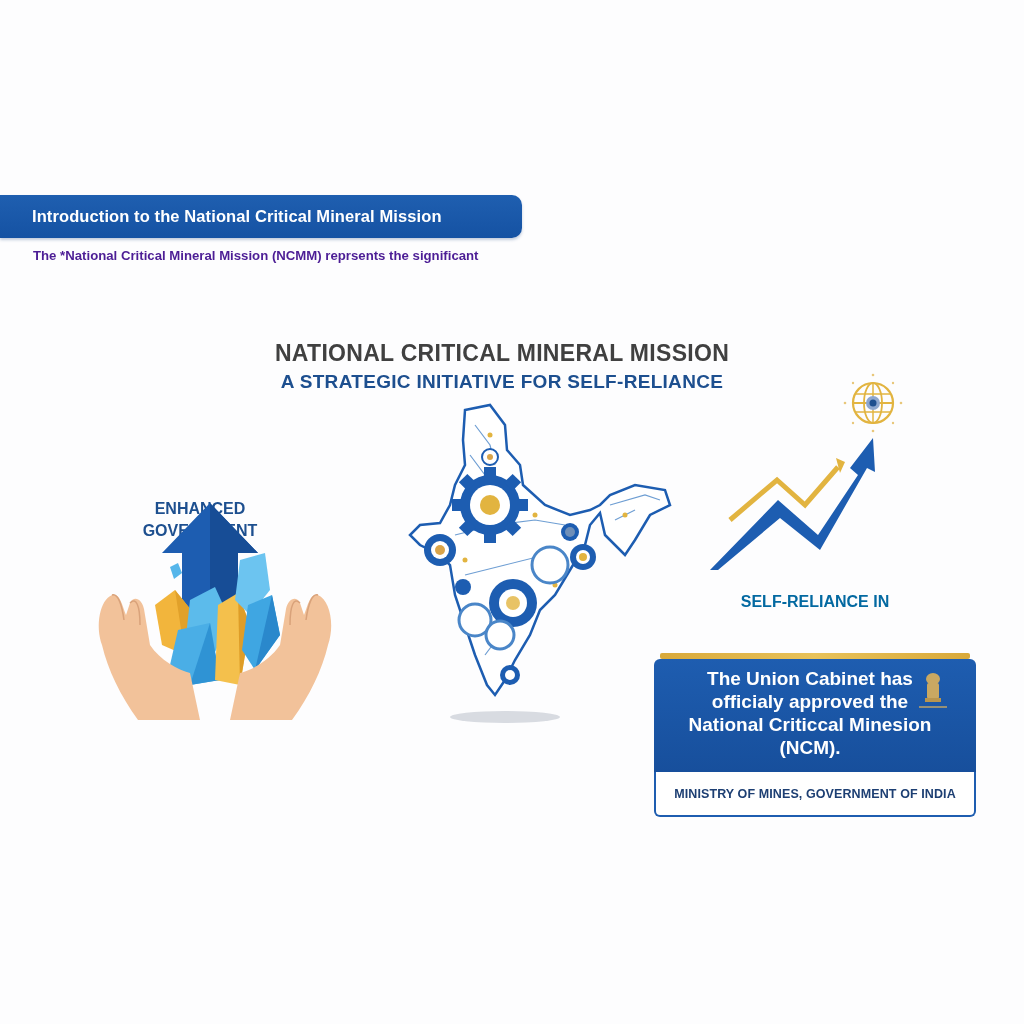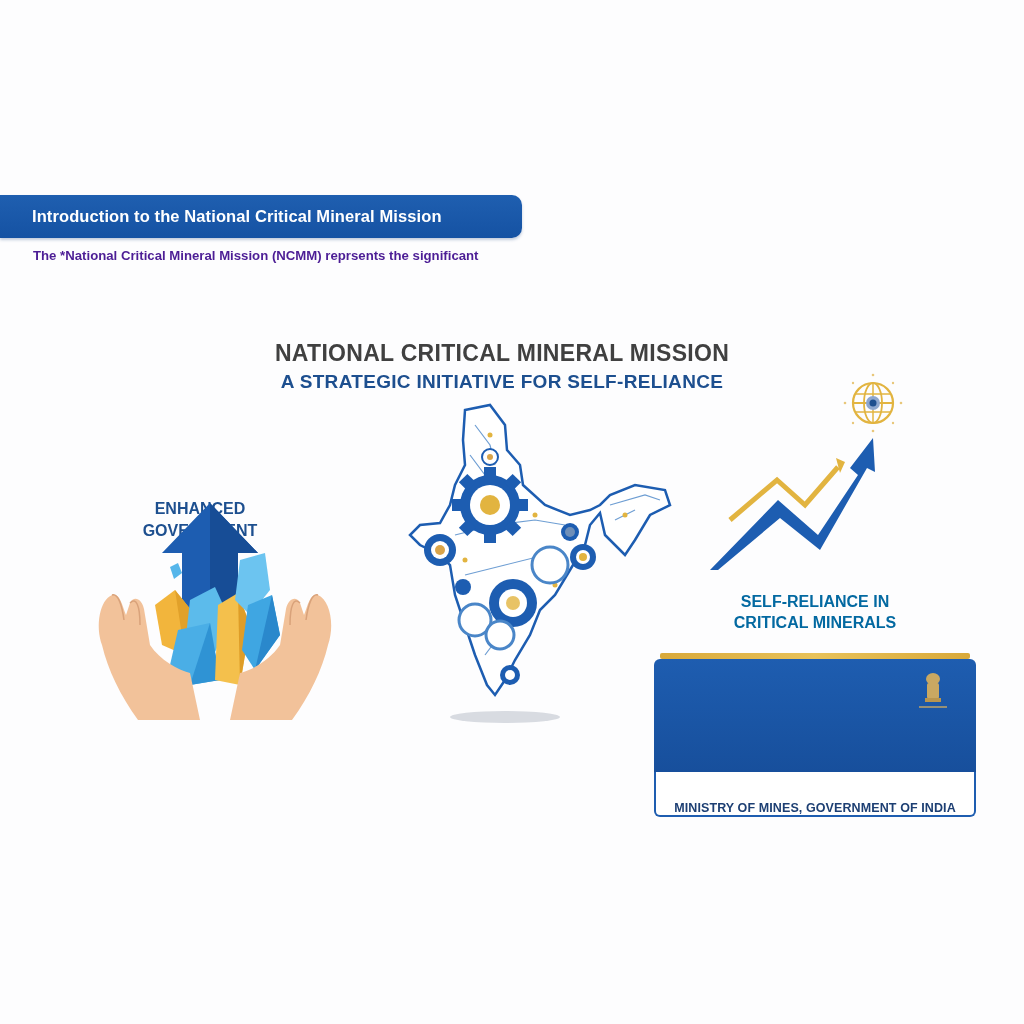--- a/index.html
+++ b/index.html
@@ -54,21 +54,21 @@
       border-radius: 6px 6px 0 0;
     }
     .approval-text {
       position: absolute; left: 16px; top: 8px; width: 280px;
       color: #ffffff; font-weight: bold; font-size: 19px; line-height: 23px; text-align: center;
     }
     .emblem { position: absolute; left: 262px; top: 12px; width: 34px; height: 42px; }
     .approval-bottom {
       position: absolute; left: 0; top: 119px; width: 322px; height: 45px;
       background: #ffffff; border: 2px solid #1e5db0; border-top: none; border-radius: 0 0 6px 6px;
-      display: flex; align-items: flex-end; justify-content: center;
+      display: flex; align-items: center; justify-content: center;
     }
     .approval-ministry { color: #1d3f73; font-size: 12.5px; font-weight: bold; letter-spacing: 0.1px; }
   </style>
 </head>
 <body>
 
 <div class="intro-banner">
   <span class="intro-banner-title">Introduction to the National Critical Mineral Mission</span>
 </div>
 
@@ -217,26 +217,31 @@
     </g>
 
     <polyline points="30,150 77,110 105,135 138,97" fill="none" stroke="#e2b440" stroke-width="5" stroke-linejoin="miter"></polyline>
     <polygon points="136,88 145,92 140,103" fill="#e2b440"></polygon>
 
     <polygon points="10,200 78,130 118,165 158,105 150,98 173,68 175,102 167,98 120,180 80,148 18,200" fill="#1d5db1"></polygon>
   </svg>
 </div>
 <div class="sr-label">
   <div>SELF-RELIANCE IN</div>
-  <div>CRITICAL MINERALS</div>
 </div>
 
 <div class="approval-card">
   <div class="approval-gold"></div>
   <div class="approval-top">
+    <div class="approval-text">
+      <div>The Union Cabinet has</div>
+      <div>officialy approved the</div>
+      <div>National Criticcal Minesion</div>
+      <div>(NCM).</div>
+    </div>
     <div class="emblem">
       <svg width="34" height="42" viewBox="0 0 34 42">
         <ellipse cx="17" cy="8" rx="7" ry="6" fill="#c9a862"></ellipse>
         <rect x="11" y="12" width="12" height="16" rx="2" fill="#c9a862"></rect>
         <rect x="9" y="27" width="16" height="4" fill="#b8954f"></rect>
         <rect x="3" y="35" width="28" height="2" fill="#c9a862" opacity="0.7"></rect>
       </svg>
     </div>
   </div>
   <div class="approval-bottom">

